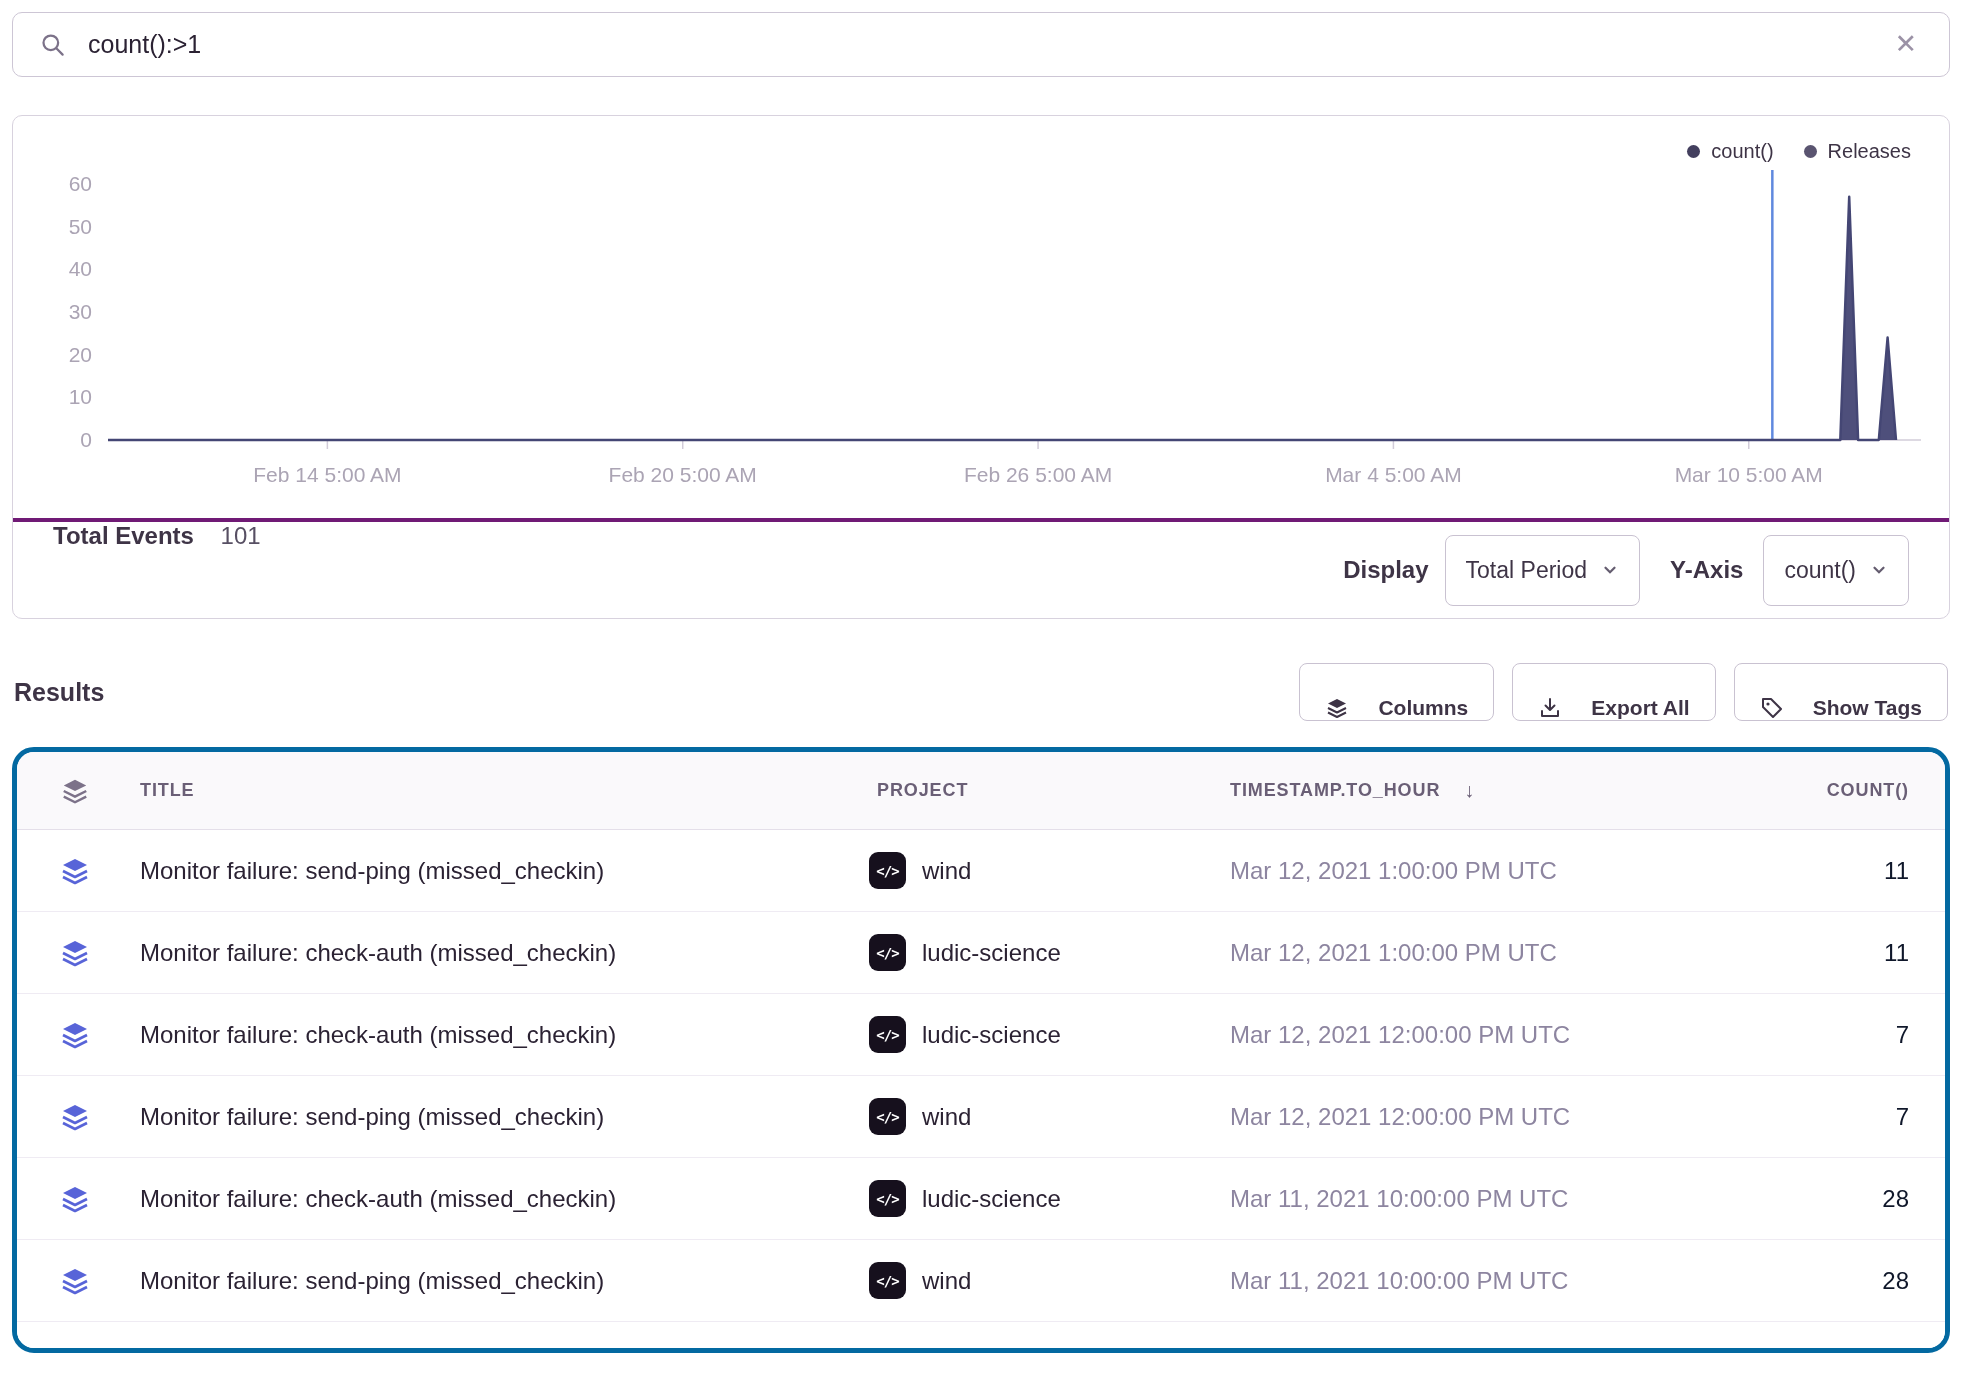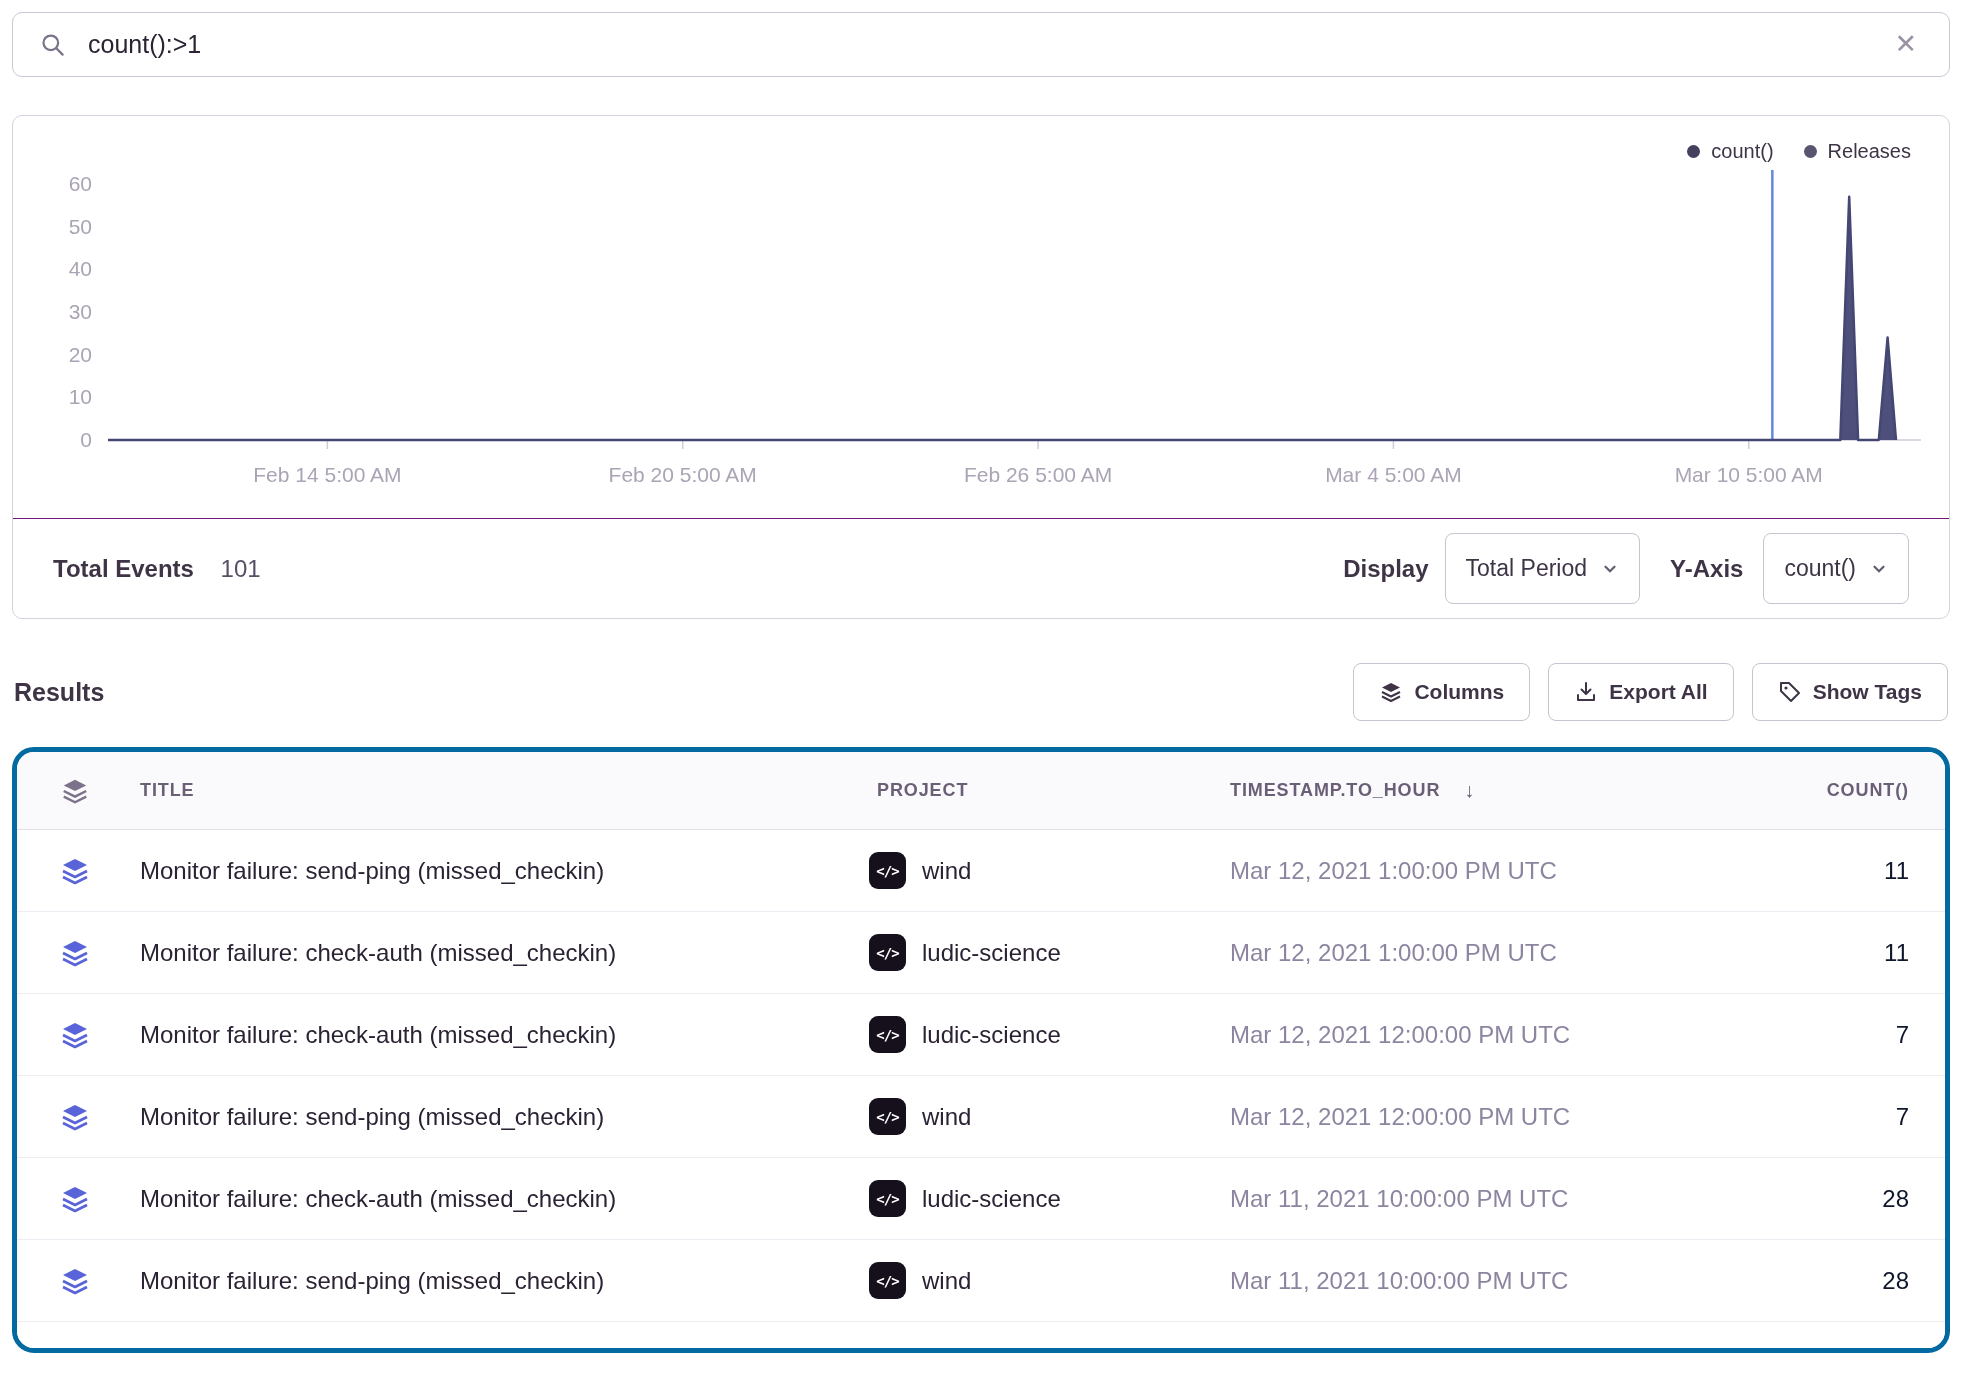--- a/index.html
+++ b/index.html
@@ -38,22 +38,22 @@
     position: absolute; top: 24px; right: 38px;
     display: flex; align-items: center; gap: 30px;
     font-size: 20px; color: #3e3446;
   }
   .legend-item { display: flex; align-items: center; gap: 11px; cursor: pointer; }
   .legend-dot { width: 13px; height: 13px; border-radius: 50%; display: inline-block; }
   svg.chart { display: block; width: 100%; height: auto; }
   svg.chart text { font-family: "Liberation Sans", sans-serif; }
 
   .chart-footer {
-    display: flex; align-items: center; justify-content: space-between;
-    height: 100px; padding: 0 40px; border-top: 1px solid #701a75;
+    display: flex; justify-content: space-between;
+    height: 100px; padding: 0 40px; border-top: 4px solid #701a75;
   }
   .total-events { font-size: 24px; }
   .total-events .lbl { font-weight: 700; color: #3e3446; }
   .total-events .val { color: #574f63; margin-left: 20px; }
   .footer-controls { display: flex; align-items: center; gap: 16px; margin-left: 12px; }
   .ctl-label { font-size: 24px; font-weight: 700; color: #3e3446; }
   .dropdown {
     display: inline-flex; align-items: center; gap: 14px;
     border: 1px solid #c9c2d1; border-radius: 8px;
     padding: 21px 20px; font-size: 23px; color: #3e3446;
@@ -64,21 +64,21 @@
   .chev svg { display: block; }
 
   
   .results-row {
     display: flex; align-items: center; justify-content: space-between;
     margin: 44px 2px 26px;
   }
   .results-title { font-size: 25px; font-weight: 700; color: #3e3446; }
   .btn-group { display: flex; gap: 18px; }
   .btn {
-    display: inline-flex; align-items: center; gap: 11px;
+    display: inline-flex; align-items: flex-end; gap: 29px;
     border: 1px solid #c9c2d1; border-radius: 8px;
     height: 58px; padding: 0 25px;
     font-family: "Liberation Sans", sans-serif;
     font-size: 21px; font-weight: 700; color: #3e3446;
     background: #fff; cursor: pointer;
   }
   .btn svg { display: block; }
 
   
   .table-panel { border: 5px solid #0369a1; border-radius: 22px; overflow: hidden; background: #fff; }

